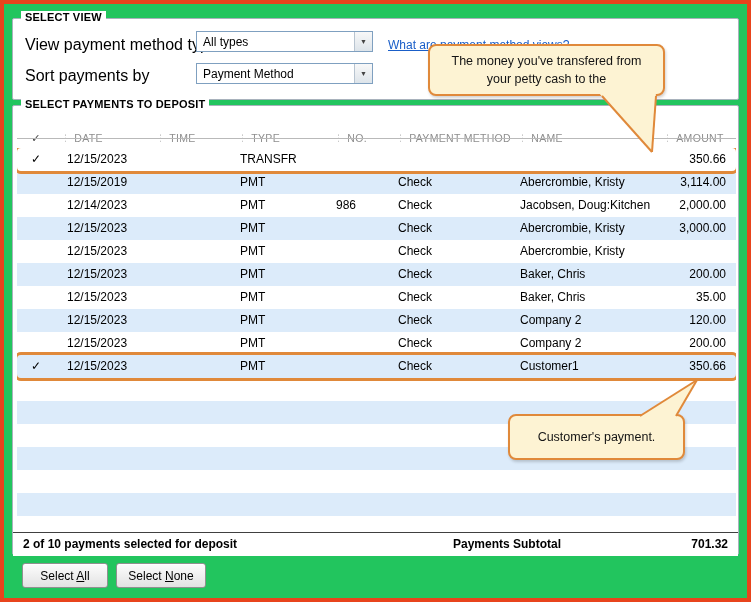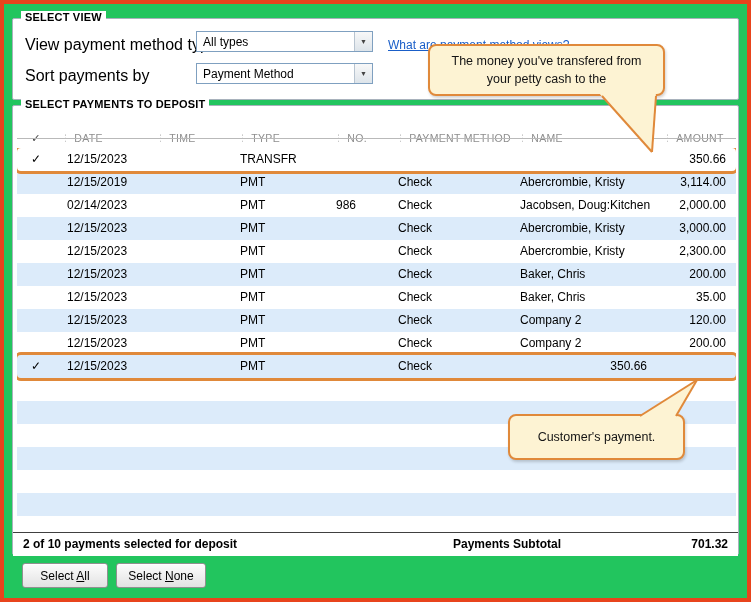--- a/index.html
+++ b/index.html
@@ -131,21 +131,21 @@
           <span class="cell date">12/15/2019</span>
           <span class="cell time"></span>
           <span class="cell type">PMT</span>
           <span class="cell no"></span>
           <span class="cell method">Check</span>
           <span class="cell name">Abercrombie, Kristy</span>
           <span class="cell amount">3,114.00</span>
         </div>
         <div class="trow">
           <span class="cell check"></span>
-          <span class="cell date">02/14/2023</span>
+          <span class="cell date">12/14/2023</span>
           <span class="cell time"></span>
           <span class="cell type">PMT</span>
           <span class="cell no">986</span>
           <span class="cell method">Check</span>
           <span class="cell name">Jacobsen, Doug:Kitchen</span>
           <span class="cell amount">2,000.00</span>
         </div>
         <div class="trow blue">
           <span class="cell check"></span>
           <span class="cell date">12/15/2023</span>
@@ -157,21 +157,20 @@
           <span class="cell amount">3,000.00</span>
         </div>
         <div class="trow">
           <span class="cell check"></span>
           <span class="cell date">12/15/2023</span>
           <span class="cell time"></span>
           <span class="cell type">PMT</span>
           <span class="cell no"></span>
           <span class="cell method">Check</span>
           <span class="cell name">Abercrombie, Kristy</span>
-          <span class="cell amount">2,300.00</span>
         </div>
         <div class="trow blue">
           <span class="cell check"></span>
           <span class="cell date">12/15/2023</span>
           <span class="cell time"></span>
           <span class="cell type">PMT</span>
           <span class="cell no"></span>
           <span class="cell method">Check</span>
           <span class="cell name">Baker, Chris</span>
           <span class="cell amount">200.00</span>
@@ -206,20 +205,21 @@
           <span class="cell name">Company 2</span>
           <span class="cell amount">200.00</span>
         </div>
         <div class="trow blue sel">
           <span class="cell check">✓</span>
           <span class="cell date">12/15/2023</span>
           <span class="cell time"></span>
           <span class="cell type">PMT</span>
           <span class="cell no"></span>
           <span class="cell method">Check</span>
+          <span class="cell name">Customer1</span>
           <span class="cell amount">350.66</span>
         </div>
         <div class="trow"></div>
         <div class="trow blue"></div>
         <div class="trow"></div>
         <div class="trow blue"></div>
         <div class="trow"></div>
         <div class="trow blue"></div>
         <div class="trow"></div>
       </div>

